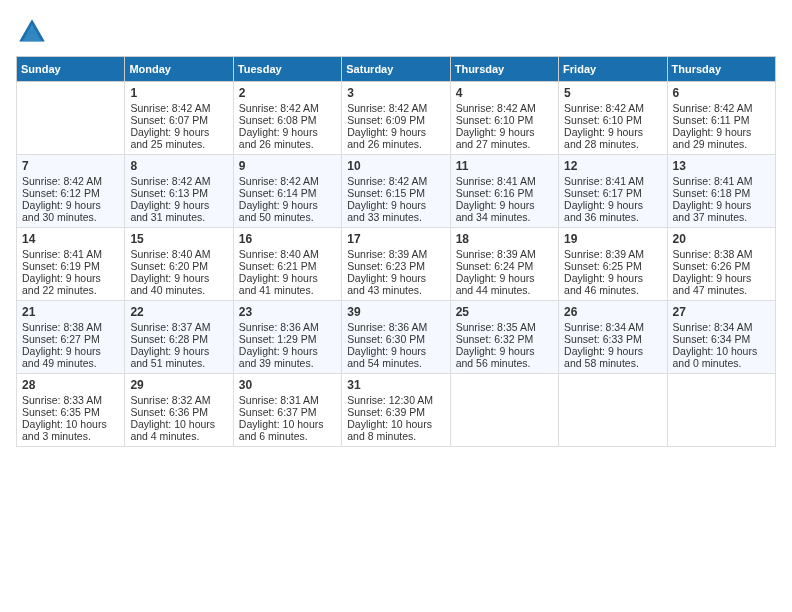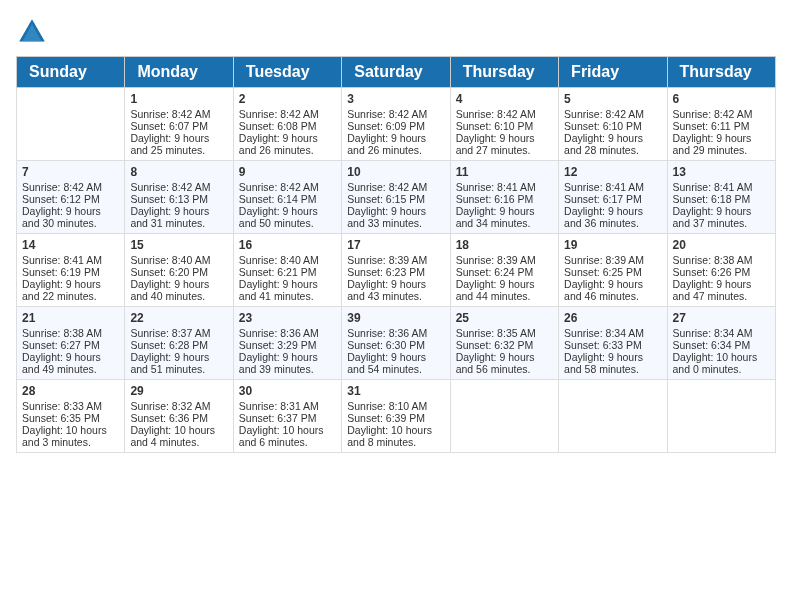--- a/index.html
+++ b/index.html
@@ -45,22 +45,22 @@
       color: #555;
     }
     .calendar {
       width: 100%;
       border-collapse: collapse;
       margin-top: 8px;
     }
     .calendar th {
       background: #1a6faf;
       color: #fff;
-      padding: 6px 12px;
-      font-size: 16px;
+      padding: 6px 4px;
+      font-size: 11px;
       text-align: left;
       border: 1px solid #ccc;
     }
     .calendar td {
       vertical-align: top;
       border: 1px solid #ddd;
       padding: 4px 5px;
       font-size: 10.5px;
       color: #333;
       width: 14.28%;
@@ -204,21 +204,21 @@
         <td><span class="day-num">21</span>
         <span>Sunrise: 8:38 AM</span><br>
         <span>Sunset: 6:27 PM</span><br>
         <span>Daylight: 9 hours and 49 minutes.</span></td>
         <td><span class="day-num">22</span>
         <span>Sunrise: 8:37 AM</span><br>
         <span>Sunset: 6:28 PM</span><br>
         <span>Daylight: 9 hours and 51 minutes.</span></td>
         <td><span class="day-num">23</span>
         <span>Sunrise: 8:36 AM</span><br>
-        <span>Sunset: 3:29 PM</span><br>
+        <span>Sunset: 1:29 PM</span><br>
         <span>Daylight: 9 hours and 39 minutes.</span></td>
         <td><span class="day-num">39</span>
         <span>Sunrise: 8:36 AM</span><br>
         <span>Sunset: 6:30 PM</span><br>
         <span>Daylight: 9 hours and 54 minutes.</span></td>
         <td><span class="day-num">25</span>
         <span>Sunrise: 8:35 AM</span><br>
         <span>Sunset: 6:32 PM</span><br>
         <span>Daylight: 9 hours and 56 minutes.</span></td>
         <td><span class="day-num">26</span>
@@ -237,21 +237,21 @@
         <span>Daylight: 10 hours and 3 minutes.</span></td>
         <td><span class="day-num">29</span>
         <span>Sunrise: 8:32 AM</span><br>
         <span>Sunset: 6:36 PM</span><br>
         <span>Daylight: 10 hours and 4 minutes.</span></td>
         <td><span class="day-num">30</span>
         <span>Sunrise: 8:31 AM</span><br>
         <span>Sunset: 6:37 PM</span><br>
         <span>Daylight: 10 hours and 6 minutes.</span></td>
         <td><span class="day-num">31</span>
-        <span>Sunrise: 8:10 AM</span><br>
+        <span>Sunrise: 12:30 AM</span><br>
         <span>Sunset: 6:39 PM</span><br>
         <span>Daylight: 10 hours and 8 minutes.</span></td>
         <td class="empty-cell"></td>
         <td class="empty-cell"></td>
         <td class="empty-cell"></td>
       </tr>
     </tbody>
 </table>
 
 </body></html>

